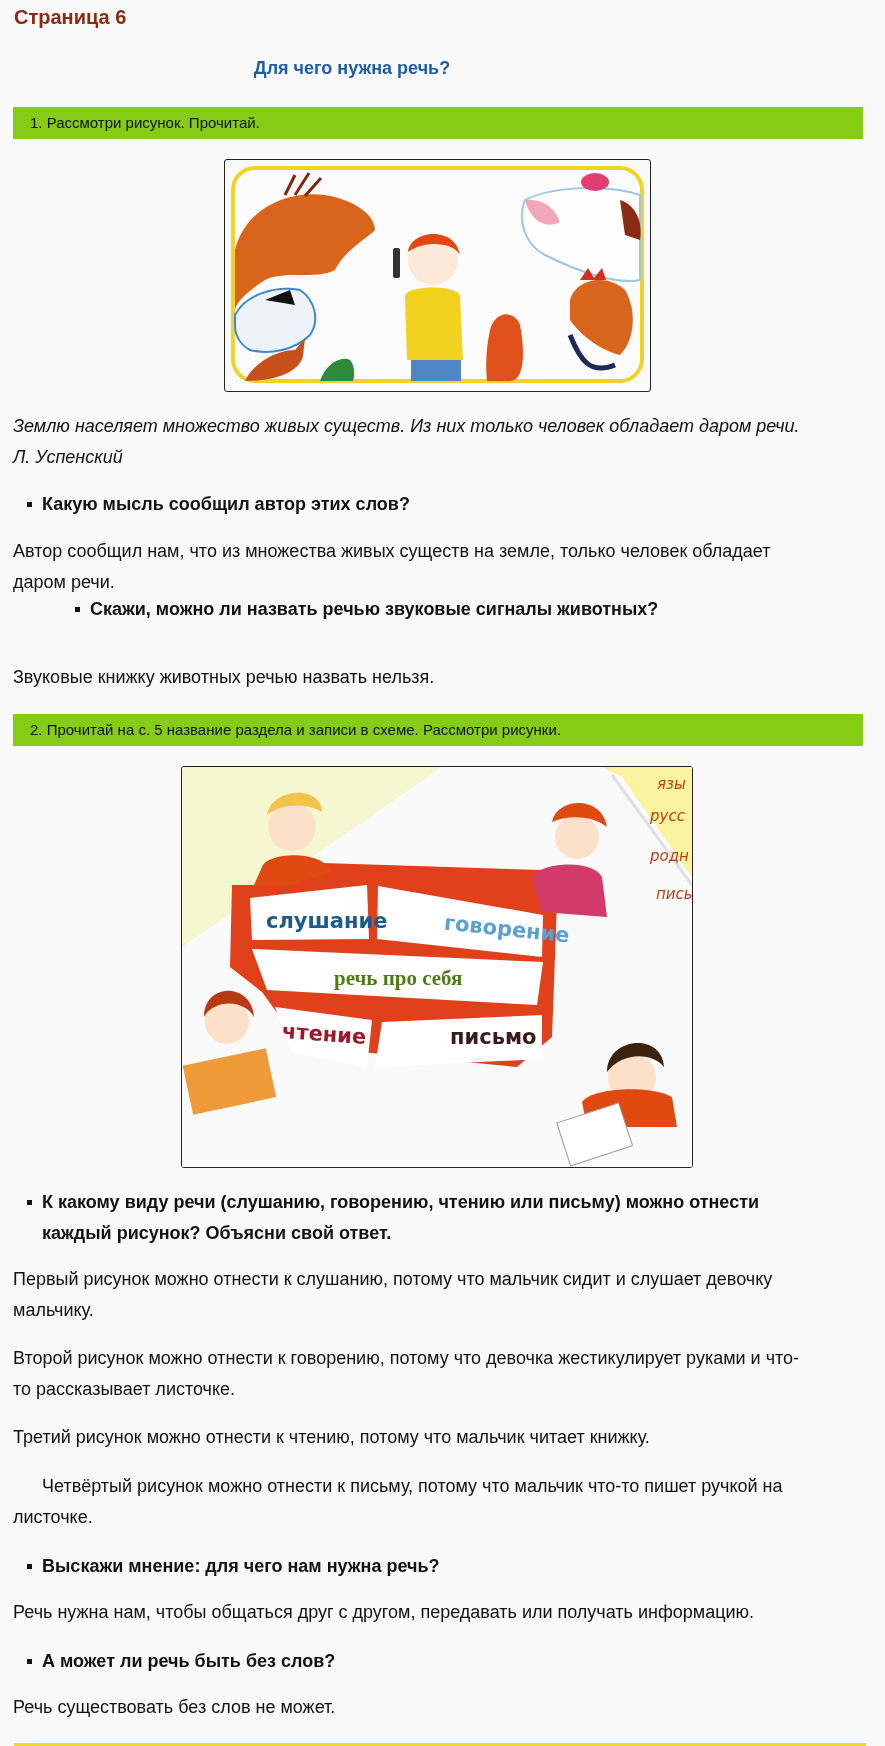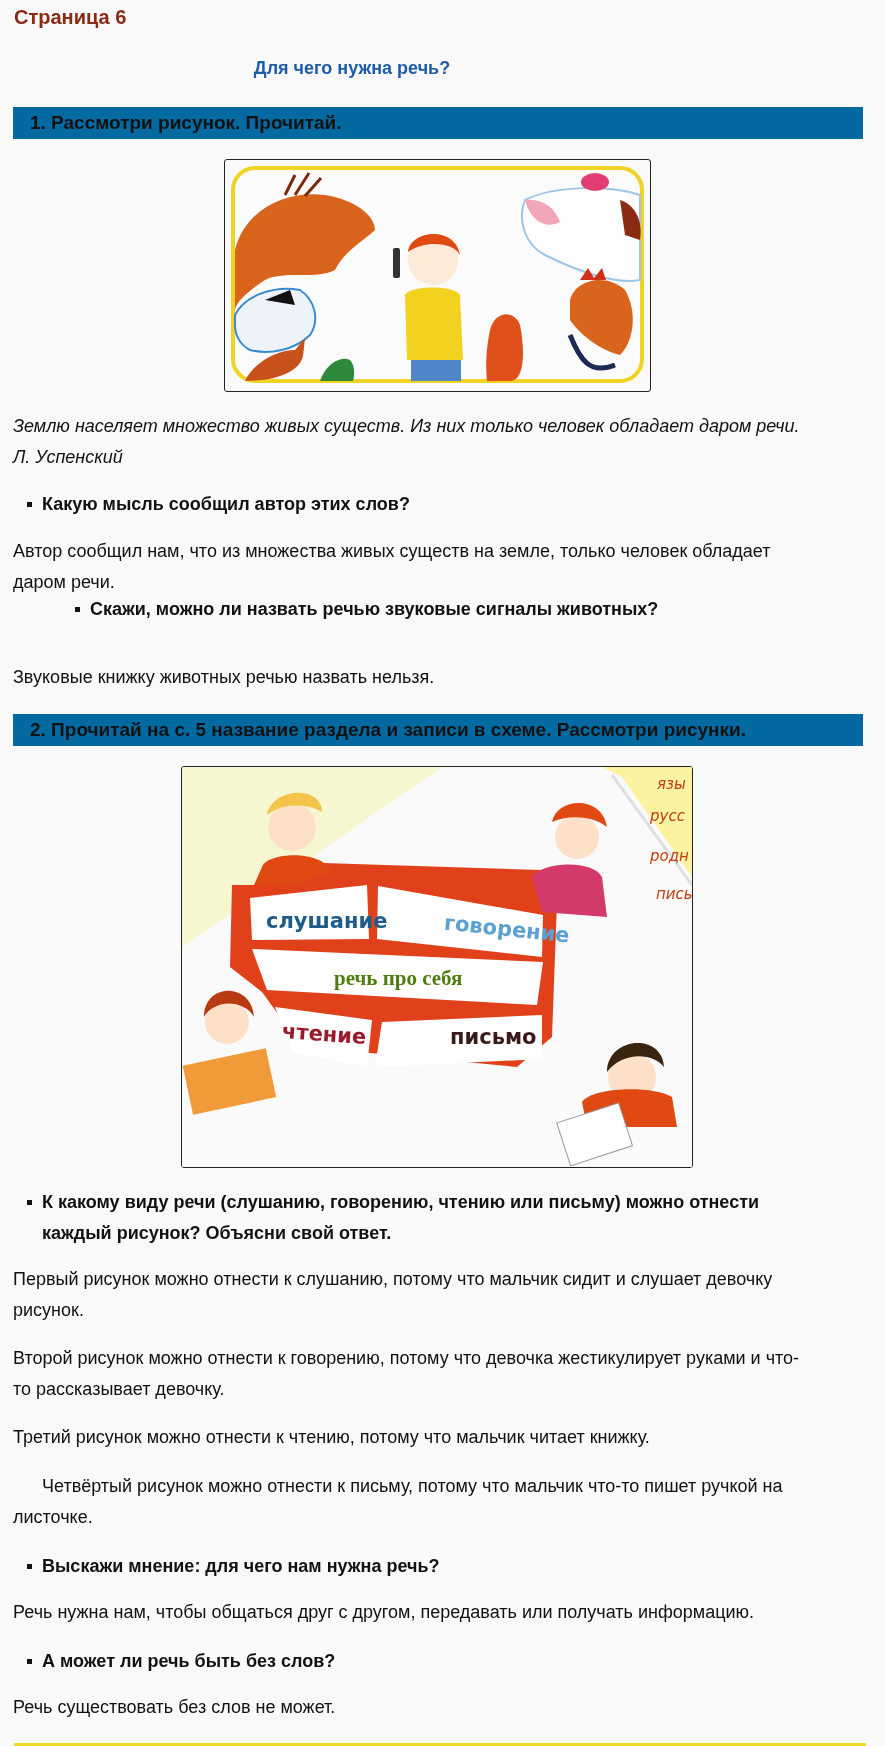--- a/index.html
+++ b/index.html
@@ -16,22 +16,22 @@
       font-size: 20px; font-weight: bold; color: #8b2a12;
       font-family: "Liberation Sans", sans-serif;
       text-align: right;
     }
     .lesson-title {
       left: 0; width: 704px; top: 58px; text-align: center;
       font-size: 18px; font-weight: bold; color: #1e5ca8;
     }
     .task-heading {
       left: 13px; width: 850px; height: 32px;
-      background: #0369a1;
-      font-size: 19px; font-weight: bold;
+      background: #84cc16;
+      font-size: 15px; font-weight: normal;
       line-height: 32px;
       box-sizing: border-box; padding-left: 17px;
       white-space: nowrap;
     }
     .frame {
       background: #fafafa;
       border: 1px solid #222;
       border-radius: 3px;
       box-sizing: border-box;
       overflow: hidden;
@@ -156,24 +156,24 @@
   <span class="ill-word" style="left:474px; top:118px; color:#c04010; font-style:italic; font-size:15px; font-weight:normal;" data-name="notebook-word-4">пись</span>
 </div>
 
 <div class="abs bullet" style="top:1187px;" data-name="question-speech-type-line1">К какому виду речи (слушанию, говорению, чтению или письму) можно отнести</div>
 <div class="abs bullet" style="top:1218px;" data-name="question-speech-type-line2">
   <span data-name="question-speech-type-line2-text">каждый рисунок? Объясни свой ответ.</span>
 </div>
 <style>.abs.bullet[data-name="question-speech-type-line2"]::before{display:none;}</style>
 
 <div class="abs para" style="top:1264px;" data-name="answer-first-picture-line1">Первый рисунок можно отнести к слушанию, потому что мальчик сидит и слушает девочку</div>
-<div class="abs para" style="top:1295px;" data-name="answer-first-picture-line2">рисунок.</div>
+<div class="abs para" style="top:1295px;" data-name="answer-first-picture-line2">мальчику.</div>
 
 <div class="abs para" style="top:1343px;" data-name="answer-second-picture-line1">Второй рисунок можно отнести к говорению, потому что девочка жестикулирует руками и что-</div>
-<div class="abs para" style="top:1374px;" data-name="answer-second-picture-line2">то рассказывает девочку.</div>
+<div class="abs para" style="top:1374px;" data-name="answer-second-picture-line2">то рассказывает листочке.</div>
 
 <div class="abs para" style="top:1422px;" data-name="answer-third-picture">Третий рисунок можно отнести к чтению, потому что мальчик читает книжку.</div>
 
 <div class="abs para" style="top:1471px;margin-left:29px;" data-name="answer-fourth-picture-line1">Четвёртый рисунок можно отнести к письму, потому что мальчик что-то пишет ручкой на</div>
 <div class="abs para" style="top:1502px;" data-name="answer-fourth-picture-line2">листочке.</div>
 
 <div class="abs bullet" style="top:1551px;" data-name="question-why-speech">Выскажи мнение: для чего нам нужна речь?</div>
 <div class="abs para" style="top:1597px;" data-name="answer-why-speech">Речь нужна нам, чтобы общаться друг с другом, передавать или получать информацию.</div>
 
 <div class="abs bullet" style="top:1646px;" data-name="question-speech-without-words">А может ли речь быть без слов?</div>

